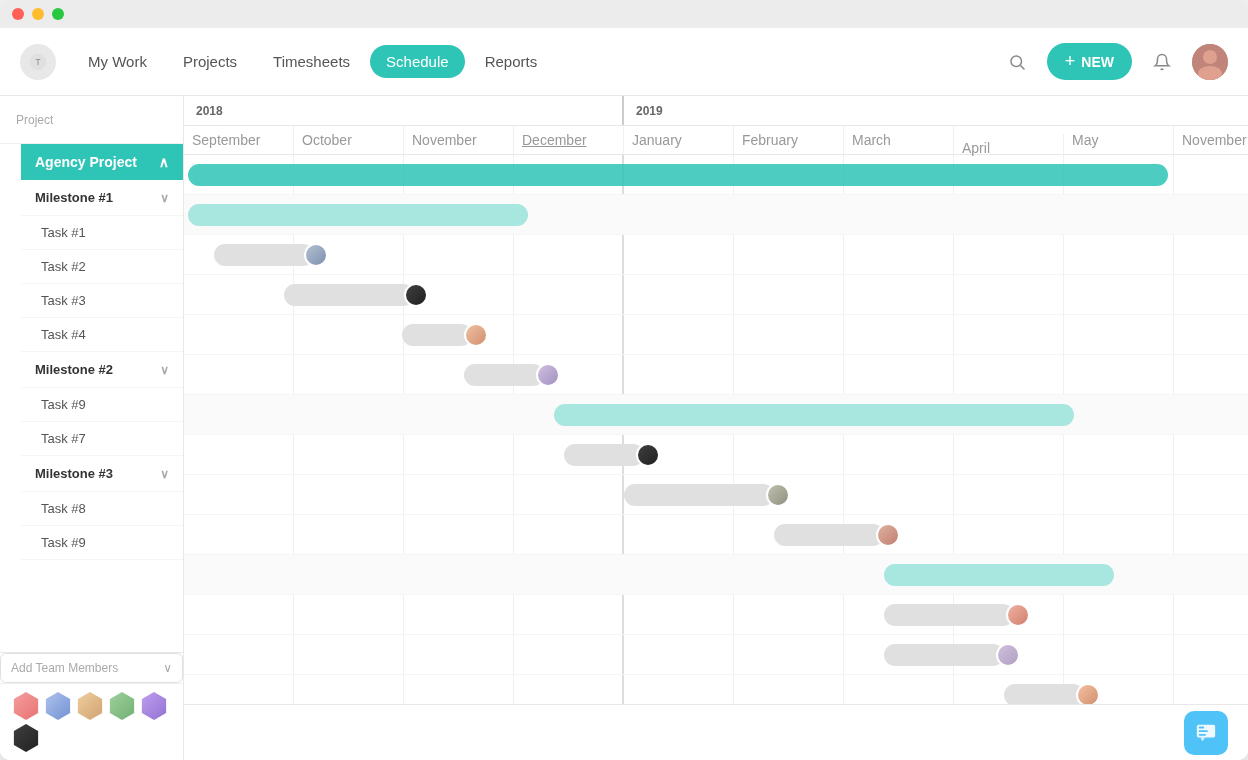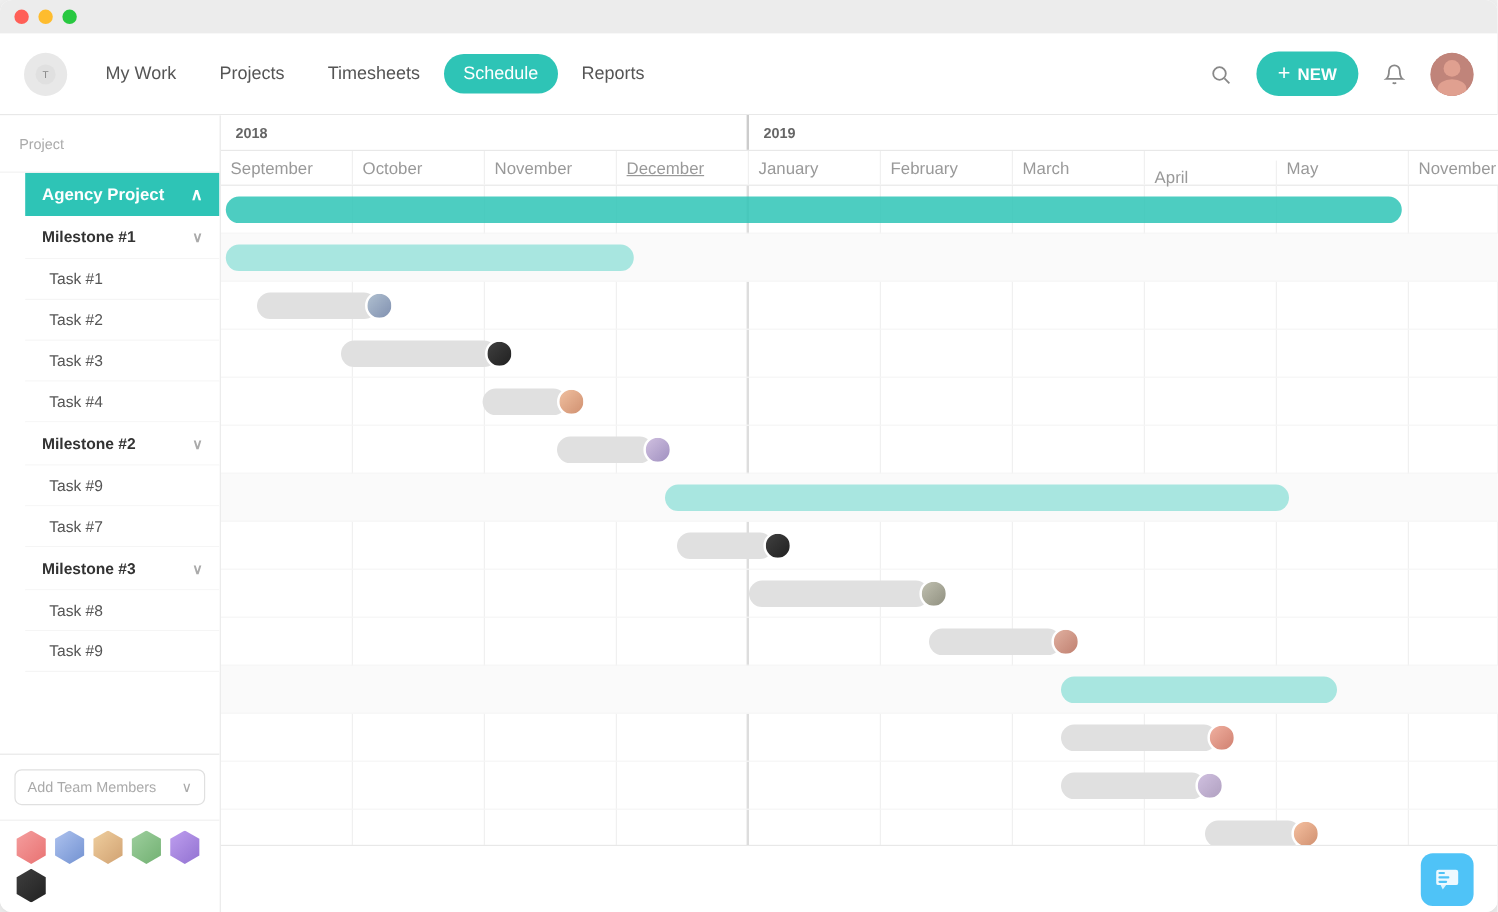--- a/index.html
+++ b/index.html
@@ -34,21 +34,21 @@
     .sidebar { width: 184px; flex-shrink: 0; display: flex; flex-direction: column; border-right: 1px solid #e8e8e8; overflow: hidden; }
     .sidebar-header { padding: 12px 16px; font-size: 12px; color: #aaa; font-weight: 500; border-bottom: 1px solid #f0f0f0; height: 48px; display: flex; align-items: center; }
     .project-group { background: #fff; flex: 1; overflow-y: auto; padding-left: 21px; }
     .project-title-row { background: #2ec4b6; color: #fff; padding: 10px 14px; display: flex; align-items: center; justify-content: space-between; font-weight: 700; font-size: 14px; cursor: pointer; }
     .milestone-row { padding: 10px 14px; display: flex; align-items: flex-end; justify-content: space-between; font-weight: 700; font-size: 13px; color: #333; border-bottom: 1px solid #f5f5f5; cursor: pointer; background: #fff; }
     .task-row { padding: 9px 14px 9px 20px; font-size: 13px; color: #555; border-bottom: 1px solid #f5f5f5; background: #fff; cursor: pointer; }
     .chevron { font-size: 12px; color: #aaa; }
     .chevron-white { color: #fff; font-size: 14px; }
 
     
-    .add-team { padding: 12px; border-top: 1px solid #e8e8e8; display: flex; align-items: center; gap: 8px; background: #fff; flex-shrink: 0; }
+    .add-team { border-top: 1px solid #e8e8e8; display: flex; align-items: center; gap: 8px; background: #fff; flex-shrink: 0; }
     .add-team-select { flex: 1; border: 1px solid #e0e0e0; border-radius: 6px; padding: 7px 10px; font-size: 12px; color: #aaa; background: #fff; display: flex; align-items: center; justify-content: space-between; cursor: pointer; }
     .team-avatar { width: 28px; height: 28px; border-radius: 6px; background: #ccc; overflow: hidden; display: flex; align-items: center; justify-content: center; font-size: 10px; color: #fff; font-weight: 600; clip-path: polygon(50% 0%, 93.3% 25%, 93.3% 75%, 50% 100%, 6.7% 75%, 6.7% 25%); }
 
     
     .gantt { flex: 1; overflow-x: auto; overflow-y: hidden; display: flex; flex-direction: column; }
     .gantt-header { flex-shrink: 0; border-bottom: 1px solid #e8e8e8; background: #fff; }
     .year-row { display: flex; height: 30px; align-items: center; border-bottom: 1px solid #e8e8e8; }
     .month-row { display: flex; height: 28px; align-items: center; }
     .month-label { font-size: 14px; color: #999; padding-left: 8px; display: flex; align-items: center; height: 100%; border-right: 1px solid #f0f0f0; flex-shrink: 0; }
     .gantt-bar { position: absolute; height: 22px; border-radius: 11px; top: 50%; transform: translateY(-50%); }

